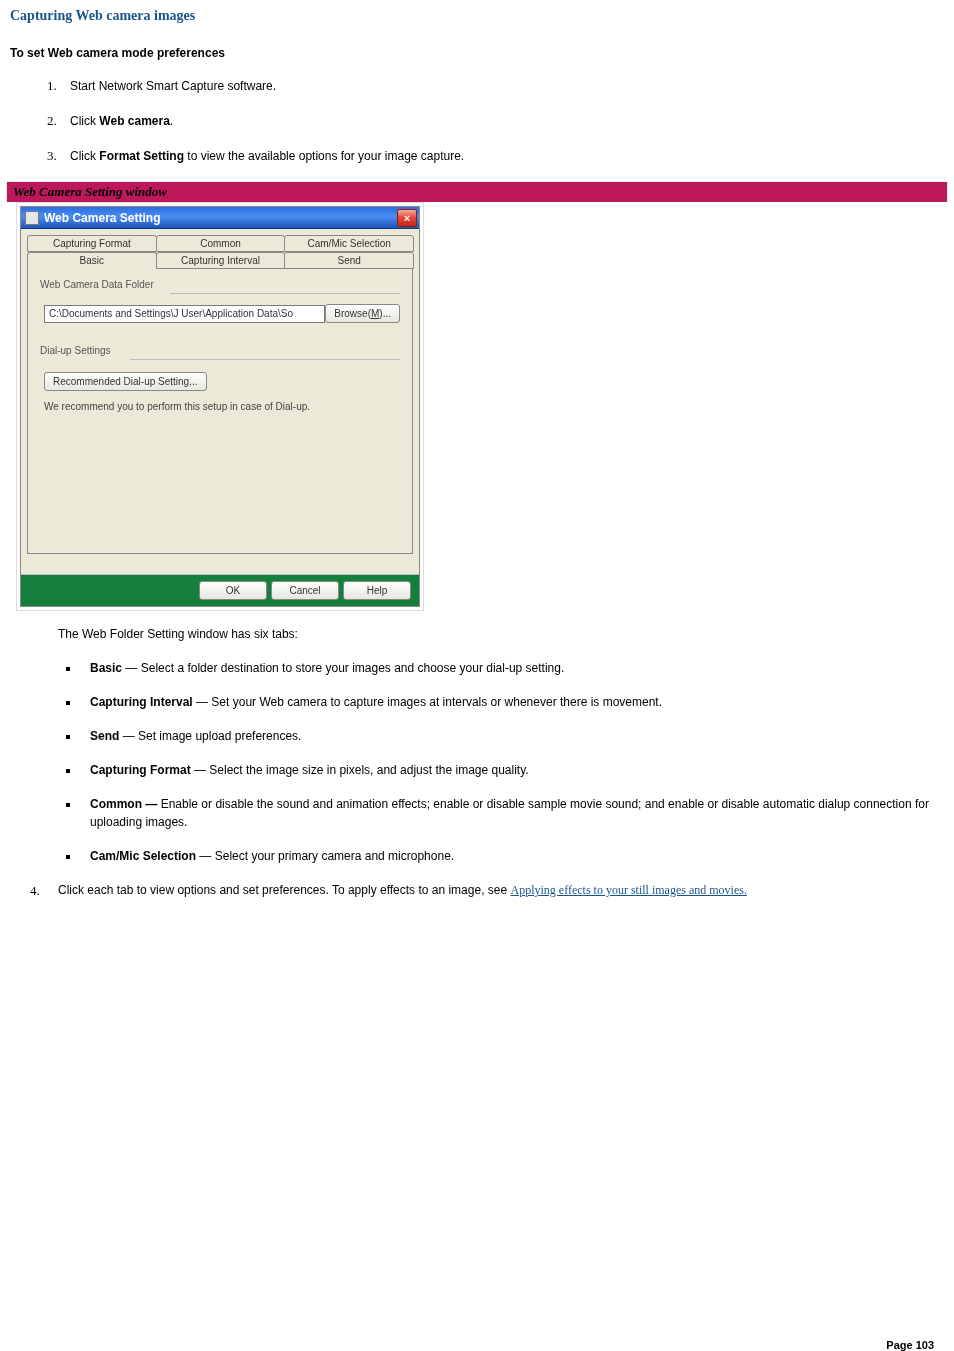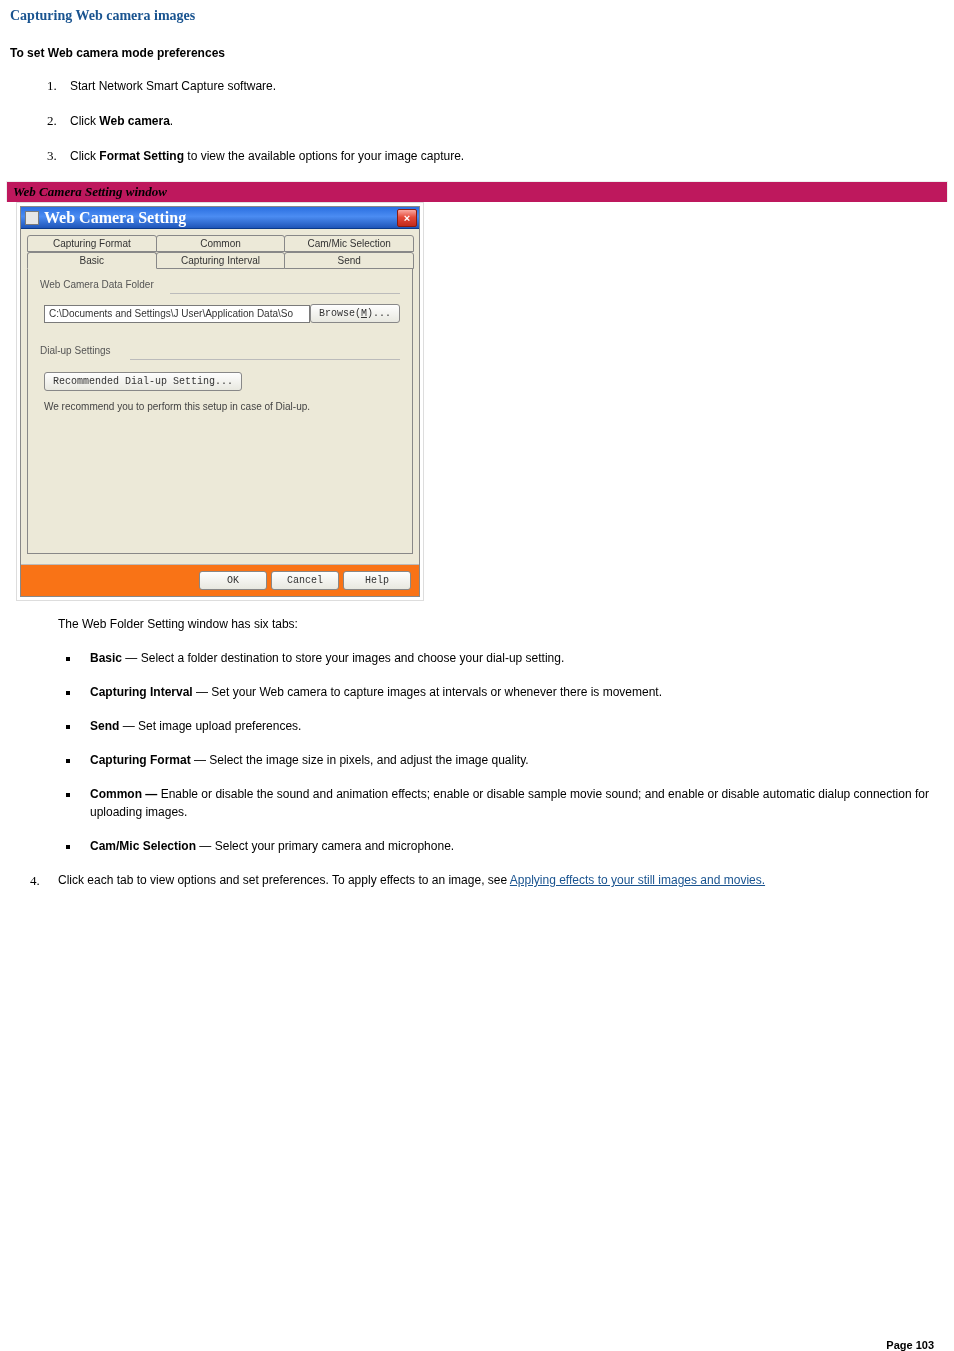--- a/index.html
+++ b/index.html
@@ -70,21 +70,21 @@
       background: linear-gradient(to bottom, #2a6fe0, #4b8cf2 45%, #1f55b8);
       border-bottom: 1px solid #0a3a8a;
       height: 22px;
       padding: 0 2px 0 4px;
     }
     .titlebar-left { display: flex; align-items: center; gap: 5px; }
     .app-ico {
       width: 14px; height: 14px; background: #e6e6e6;
       border: 1px solid #7a7a7a; display: inline-block;
     }
-    .tb-title { color: #fff; font-weight: bold; font-size: 16px; font-family: Liberation Serif, serif; }
+    .tb-title { color: #fff; font-weight: bold; font-size: 12px; }
     .close-btn {
       width: 20px; height: 18px;
       background: linear-gradient(to bottom, #f9a9a1, #e64a3a 45%, #c22a1a);
       border: 1px solid #8a1b10;
       color: #fff; font-weight: bold;
       display: flex; align-items: center; justify-content: center;
       font-size: 11px; cursor: pointer;
       border-radius: 2px;
     }
     .tabs-row {
@@ -104,21 +104,21 @@
       cursor: pointer;
       color: #333;
     }
     .tab.active {
       background: #ece9d8;
       border-bottom-color: #ece9d8;
       position: relative;
       z-index: 2;
     }
     .tab-body {
-      margin: 0 6px 10px 6px;
+      margin: 0 6px 20px 6px;
       border: 1px solid #888;
       border-top: none;
       background: #ece9d8;
       padding: 10px 12px 22px 12px;
       height: 285px;
       position: relative;
     }
     .fieldset-label {
       color: #555; font-size: 10px; margin-bottom: 6px;
     }
@@ -135,29 +135,29 @@
     }
     .win-btn {
       background: linear-gradient(to bottom, #fefefe, #e8e8e0);
       border: 1px solid #888;
       border-radius: 3px;
       padding: 1px 8px;
       font-size: 10px;
       height: 19px;
       cursor: pointer;
       color: #333;
-      font-family: Liberation Mono, monospace;
+      font-family: Liberation Sans, sans-serif;
     }
     .hline2 { border-top: 1px solid #bbb; margin-top: -3px; margin-left: 90px; margin-bottom: 12px; }
     .dialup-area { padding-left: 4px; }
     .note { color: #444; font-size: 10px; margin-top: 10px; }
     .dlg-footer {
       display: flex; justify-content: flex-end; gap: 4px;
       padding: 6px 8px; border-top: 1px solid #bbb;
-      background: #f97316;
+      background: #15803d;
     }
     .dlg-footer .win-btn { min-width: 68px; text-align: center; }
     .body-para {
       margin-left: 48px;
       margin-bottom: 16px;
       line-height: 1.5;
     }
     ul.bullets {
       list-style-type: square;
       margin-left: 70px;
@@ -170,21 +170,21 @@
     .step4 {
       margin-left: 48px;
       line-height: 1.6;
     }
     .step4-num {
       float: left;
       margin-left: -28px;
       font-family: Georgia, 'Times New Roman', serif;
       font-size: 13px;
     }
-    a.link { color: #1a5490; text-decoration: underline; cursor: pointer; }
+    a.link { color: #1a5490; text-decoration: underline; cursor: pointer; font-family: Liberation Serif, serif; }
     .footer {
       position: absolute;
       bottom: 0; right: 10px;
       font-size: 11px; font-weight: bold;
     }
     .page-wrap { position: relative; min-height: 1343px; }
     .under { text-decoration: underline; }
   </style>
 </head>
 <body>

